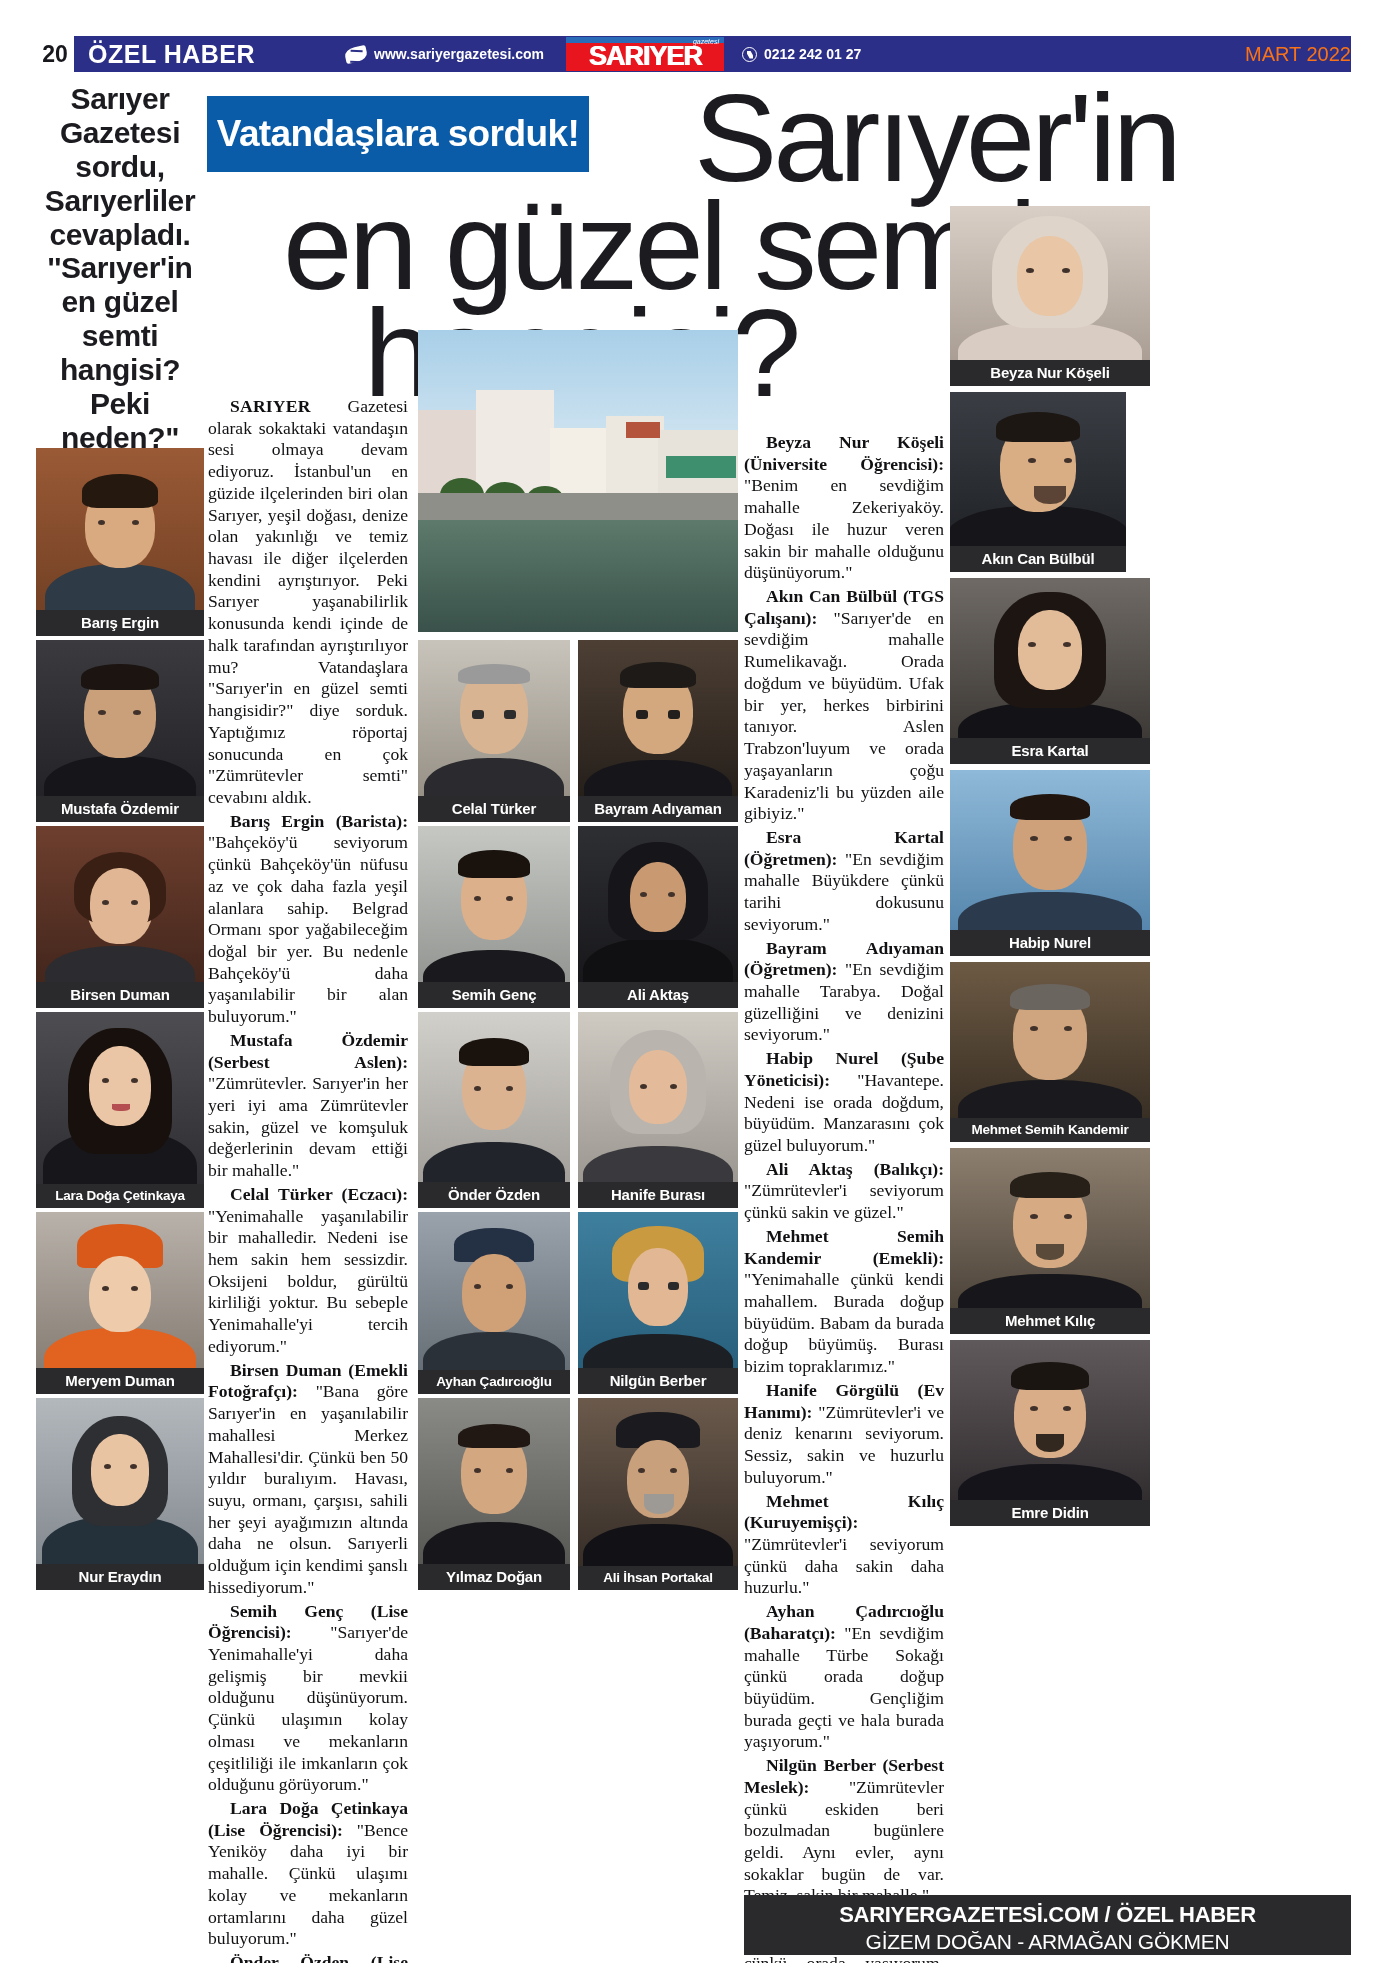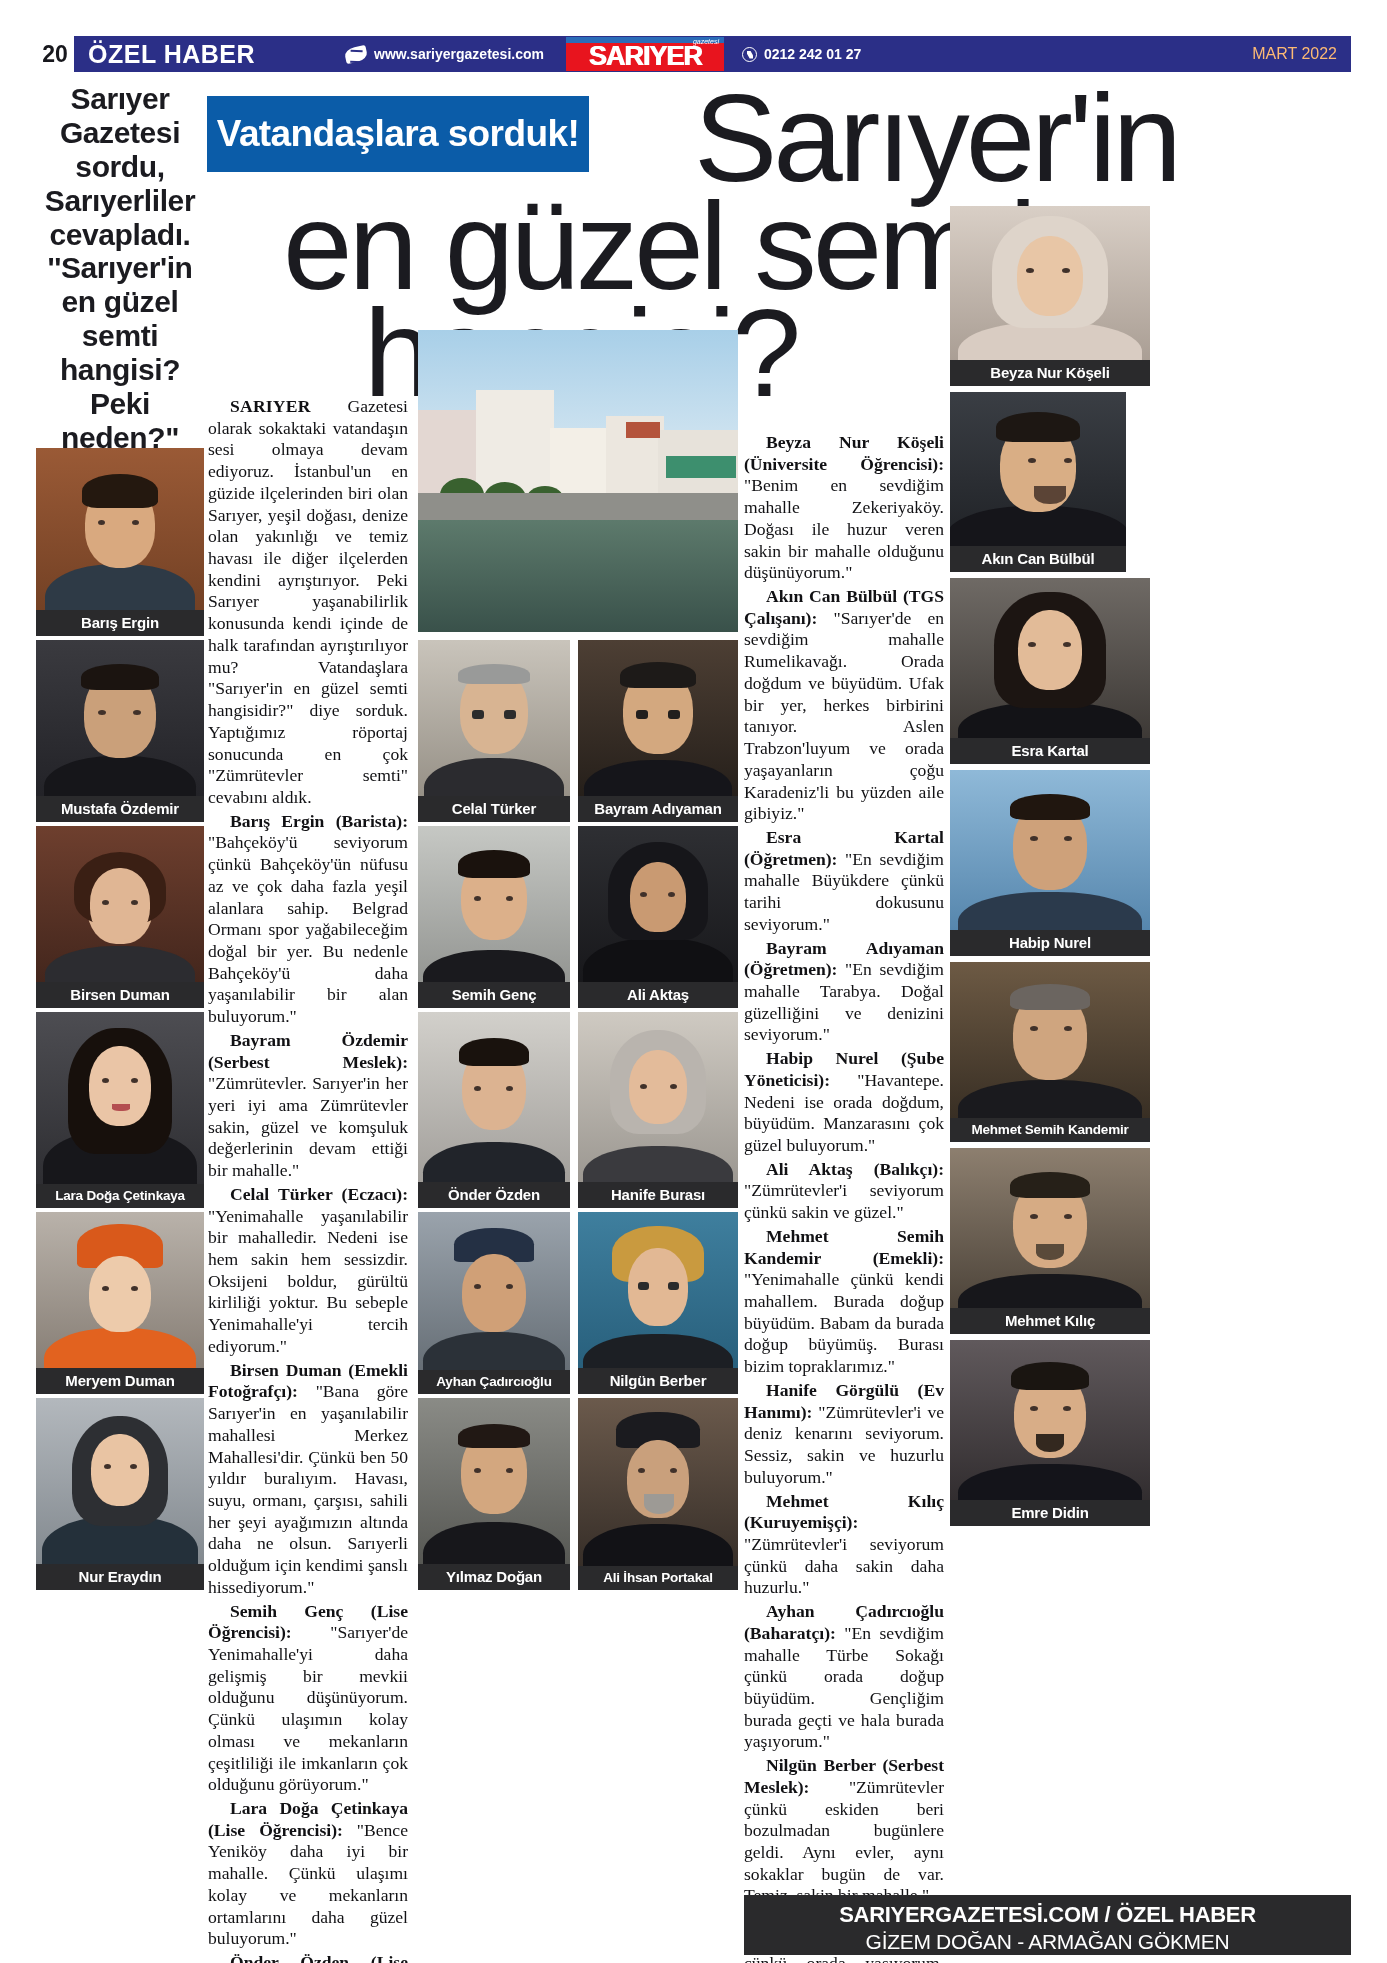--- a/index.html
+++ b/index.html
@@ -109,25 +109,25 @@
     position: relative; flex: 0 0 auto;
   }
   .phone-icon::after {
     content: "";
     position: absolute; left: 4px; top: 3px;
     width: 6px; height: 8px;
     background: #ffffff;
     clip-path: polygon(0 0,55% 0,100% 60%,100% 100%,45% 100%,0 40%);
   }
   .masthead-date {
-    margin-left: auto; margin-right: 14px;
-    color: #fdba74;
+    margin-left: auto; 
+    color: #f97316;
     font-family: "Liberation Sans", sans-serif;
     font-weight: 400;
-    font-size: 16px;
+    font-size: 20px;
     white-space: nowrap;
   }
 
   
   .deck {
     position: absolute;
     left: 36px; top: 82px;
     width: 168px;
     text-align: center;
     color: #1b1b20;
@@ -583,21 +583,21 @@
     <div class="eyeL" style="left:80px;top:66px;width:8px;height:5px;"></div>
     <div class="eyeR" style="left:113px;top:66px;width:8px;height:5px;"></div>
     <div class="mouth" style="left:86px;top:94px;width:28px;height:18px;background:#33281f;border-radius:0 0 48% 48%;"></div>
   </div>
   <div class="cap">Emre Didin</div>
 </div>
 
 <div class="col" style="left:208px;top:396px;width:200px;">
   <p><b class="lead">SARIYER</b><span> Gazetesi olarak sokaktaki vatandaşın sesi olmaya devam ediyoruz. İstanbul'un en güzide ilçelerinden biri olan Sarıyer, yeşil doğası, denize olan yakınlığı ve temiz havası ile diğer ilçelerden kendini ayrıştırıyor. Peki Sarıyer yaşanabilirlik konusunda kendi içinde de halk tarafından ayrıştırılıyor mu? Vatandaşlara "Sarıyer'in en güzel semti hangisidir?" diye sorduk. Yaptığımız röportaj sonucunda en çok "Zümrütevler semti" cevabını aldık.</span></p>
   <p><b>Barış Ergin (Barista):</b><span> "Bahçeköy'ü seviyorum çünkü Bahçeköy'ün nüfusu az ve çok daha fazla yeşil alanlara sahip. Belgrad Ormanı spor yağabileceğim doğal bir yer. Bu nedenle Bahçeköy'ü daha yaşanılabilir bir alan buluyorum."</span></p>
-  <p><b>Bayram Özdemir (Serbest Meslek):</b><span> "Zümrütevler. Sarıyer'in her yeri iyi ama Zümrütevler sakin, güzel ve komşuluk değerlerinin devam ettiği bir mahalle."</span></p>
+  <p><b>Mustafa Özdemir (Serbest Aslen):</b><span> "Zümrütevler. Sarıyer'in her yeri iyi ama Zümrütevler sakin, güzel ve komşuluk değerlerinin devam ettiği bir mahalle."</span></p>
   <p><b>Celal Türker (Eczacı):</b><span> "Yenimahalle yaşanılabilir bir mahalledir. Nedeni ise hem sakin hem sessizdir. Oksijeni boldur, gürültü kirliliği yoktur. Bu sebeple Yenimahalle'yi tercih ediyorum."</span></p>
   <p><b>Birsen Duman (Emekli Fotoğrafçı):</b><span> "Bana göre Sarıyer'in en yaşanılabilir mahallesi Merkez Mahallesi'dir. Çünkü ben 50 yıldır buralıyım. Havası, suyu, ormanı, çarşısı, sahili her şeyi ayağımızın altında daha ne olsun. Sarıyerli olduğum için kendimi şanslı hissediyorum."</span></p>
   <p><b>Semih Genç (Lise Öğrencisi):</b><span> "Sarıyer'de Yenimahalle'yi daha gelişmiş bir mevkii olduğunu düşünüyorum. Çünkü ulaşımın kolay olması ve mekanların çeşitliliği ile imkanların çok olduğunu görüyorum."</span></p>
   <p><b>Lara Doğa Çetinkaya (Lise Öğrencisi):</b><span> "Bence Yeniköy daha iyi bir mahalle. Çünkü ulaşımı kolay ve mekanların ortamlarını daha güzel buluyorum."</span></p>
   <p><b>Önder Özden (Lise Öğrencisi):</b></p>
 
 </div>
 
 <div class="col" style="left:744px;top:432px;width:200px;">
   <p><b>Beyza Nur Köşeli (Üniversite Öğrencisi):</b><span> "Benim en sevdiğim mahalle Zekeriyaköy. Doğası ile huzur veren sakin bir mahalle olduğunu düşünüyorum."</span></p>

